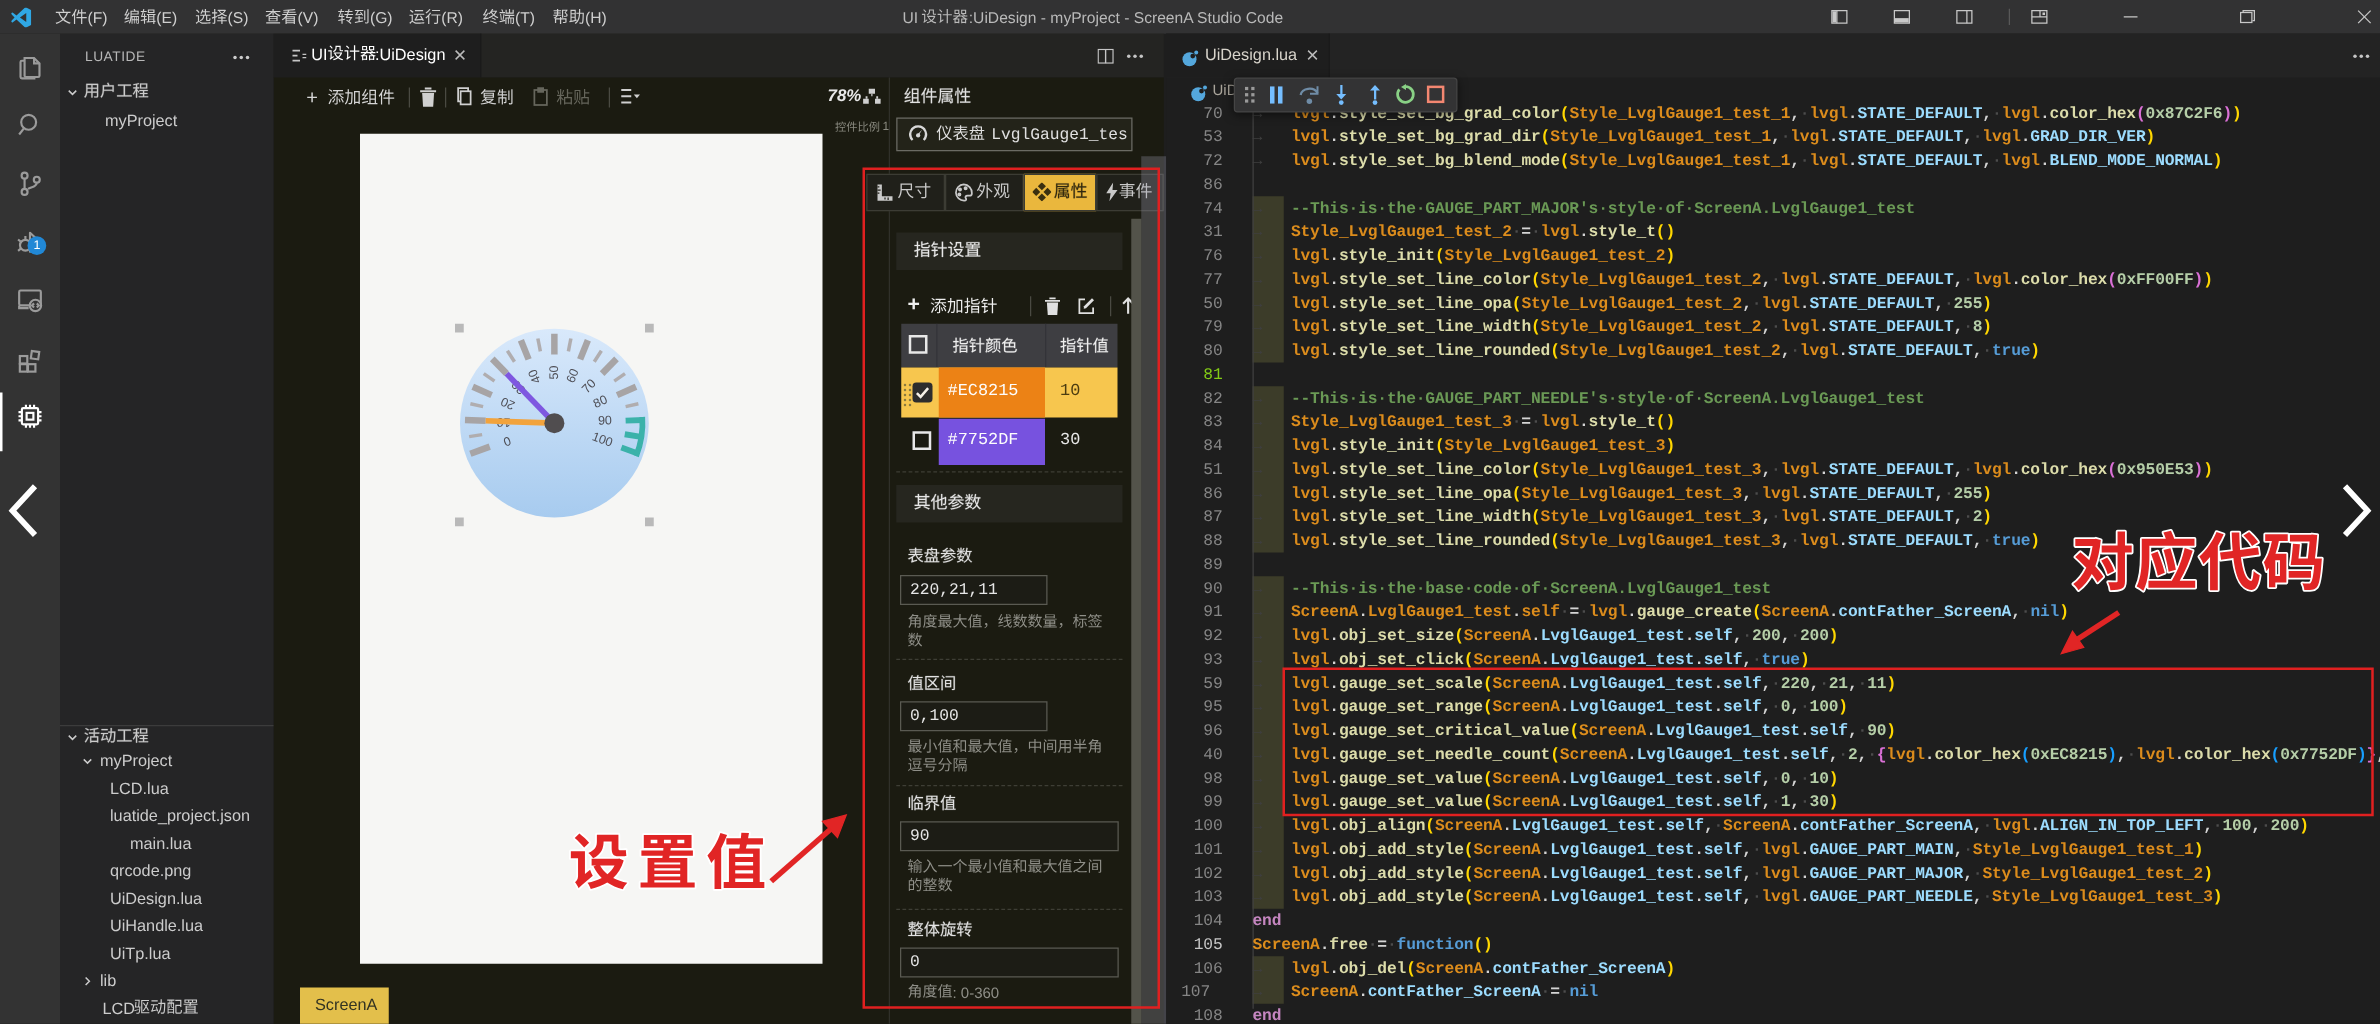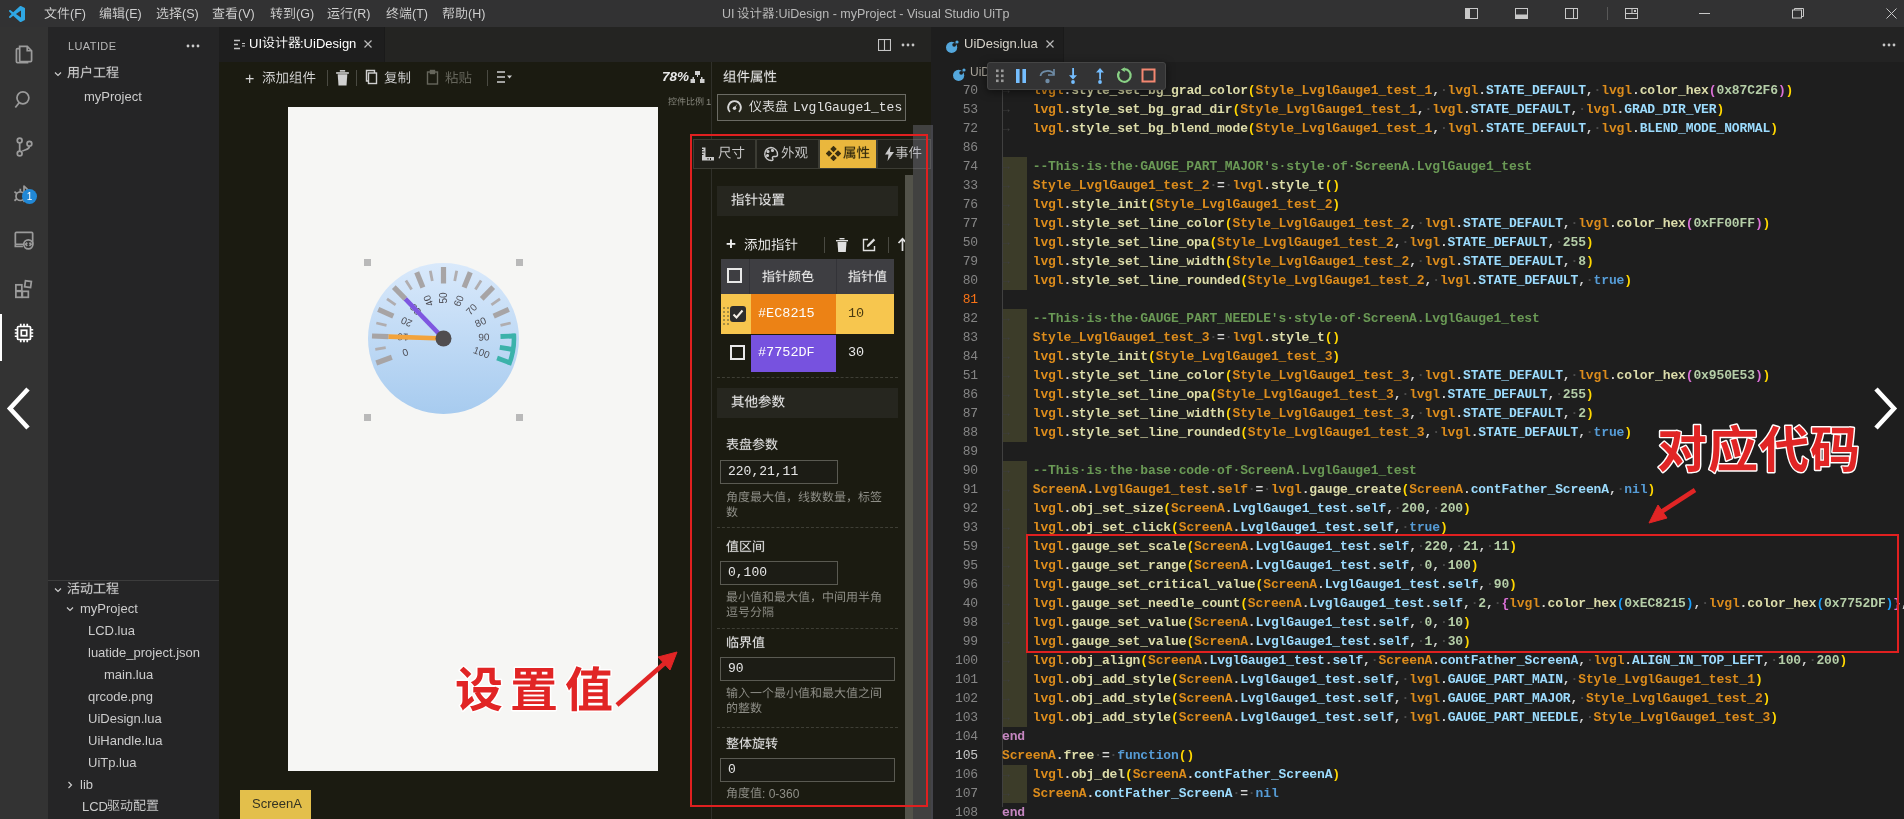--- a/index.html
+++ b/index.html
@@ -163,21 +163,21 @@
   </svg>
 <div style="position:absolute;left:468px;top:7px;font:normal normal 12.5px 'Liberation Sans';color:#cfcfcf;letter-spacing:0;white-space:pre;line-height:15px">(H)</div>
 <div style="position:absolute;left:722px;top:7px;font:normal normal 12.5px 'Liberation Sans';color:#b9b9b9;letter-spacing:0;white-space:pre;line-height:15px">UI</div>
 <svg style="position:absolute;left:737px;top:7px;overflow:visible" width="39.5" height="13.5">
     <g fill="#b9b9b9" transform="translate(0,10.675) scale(0.0125,0.0125)">
       <use href="#g8BBE" x="0"></use>
       <use href="#g8BA1" x="1000"></use>
       <use href="#g5668" x="2000"></use>
     </g>
   </svg>
-<div style="position:absolute;left:775px;top:7px;font:normal normal 12.5px 'Liberation Sans';color:#b9b9b9;letter-spacing:0;white-space:pre;line-height:15px">:UiDesign - myProject - Visual Studio UiTp</div>
+<div style="position:absolute;left:775px;top:7px;font:normal normal 12.5px 'Liberation Sans';color:#b9b9b9;letter-spacing:0;white-space:pre;line-height:15px">:UiDesign - myProject - ScreenA Studio Code</div>
 <svg style="position:absolute;left:1464px;top:6px" width="15" height="15" viewBox="0 0 15 15" fill="none" stroke="#c8c8c8" stroke-width="1">
     <rect x="1.5" y="2.5" width="12" height="10"></rect>
     <line x1="5.5" y1="2.5" x2="5.5" y2="12.5"></line>
     <rect x="2" y="3" width="3" height="9" fill="#c8c8c8" stroke="none"></rect>
   </svg>
 <svg style="position:absolute;left:1514px;top:6px" width="15" height="15" viewBox="0 0 15 15" fill="none" stroke="#c8c8c8" stroke-width="1">
     <rect x="1.5" y="2.5" width="12" height="10"></rect>
     <rect x="2" y="8.5" width="11" height="3.5" fill="#c8c8c8" stroke="none"></rect>
   </svg>
 <svg style="position:absolute;left:1564px;top:6px" width="15" height="15" viewBox="0 0 15 15" fill="none" stroke="#c8c8c8" stroke-width="1">
@@ -770,33 +770,33 @@
 <div style="position:absolute;left:1002px;top:81px;width:1px;height:726px;background:#404040"></div>
 <div style="position:absolute;left:935px;top:81px;width:43px;text-align:right;font:bold 13px 'Liberation Mono';letter-spacing:-0.12px;line-height:19px;white-space:pre;color:#858585;font-weight:normal">70</div>
 <div style="position:absolute;left:1002px;top:81px;font:bold 13px 'Liberation Mono';letter-spacing:-0.12px;line-height:19px;white-space:pre"><span style="color:#3f3f3f">→</span>   <span style="color:#dc8c1c">lvgl</span><span style="color:#d4d4d4">.</span><span style="color:#dcdcaa">style_set_bg_grad_color</span><span style="color:#ffd700">(</span><span style="color:#dc8c1c">Style_LvglGauge1_test_1</span><span style="color:#d4d4d4">,</span><span style="color:#4c4c4c">·</span><span style="color:#dc8c1c">lvgl</span><span style="color:#d4d4d4">.</span><span style="color:#9cdcfe">STATE_DEFAULT</span><span style="color:#d4d4d4">,</span><span style="color:#4c4c4c">·</span><span style="color:#dc8c1c">lvgl</span><span style="color:#d4d4d4">.</span><span style="color:#dcdcaa">color_hex</span><span style="color:#da70d6">(</span><span style="color:#b5cea8">0x87C2F6</span><span style="color:#da70d6">)</span><span style="color:#ffd700">)</span></div>
 <div style="position:absolute;left:935px;top:100px;width:43px;text-align:right;font:bold 13px 'Liberation Mono';letter-spacing:-0.12px;line-height:19px;white-space:pre;color:#858585;font-weight:normal">53</div>
 <div style="position:absolute;left:1002px;top:100px;font:bold 13px 'Liberation Mono';letter-spacing:-0.12px;line-height:19px;white-space:pre"><span style="color:#3f3f3f">→</span>   <span style="color:#dc8c1c">lvgl</span><span style="color:#d4d4d4">.</span><span style="color:#dcdcaa">style_set_bg_grad_dir</span><span style="color:#ffd700">(</span><span style="color:#dc8c1c">Style_LvglGauge1_test_1</span><span style="color:#d4d4d4">,</span><span style="color:#4c4c4c">·</span><span style="color:#dc8c1c">lvgl</span><span style="color:#d4d4d4">.</span><span style="color:#9cdcfe">STATE_DEFAULT</span><span style="color:#d4d4d4">,</span><span style="color:#4c4c4c">·</span><span style="color:#dc8c1c">lvgl</span><span style="color:#d4d4d4">.</span><span style="color:#9cdcfe">GRAD_DIR_VER</span><span style="color:#ffd700">)</span></div>
 <div style="position:absolute;left:935px;top:119px;width:43px;text-align:right;font:bold 13px 'Liberation Mono';letter-spacing:-0.12px;line-height:19px;white-space:pre;color:#858585;font-weight:normal">72</div>
 <div style="position:absolute;left:1002px;top:119px;font:bold 13px 'Liberation Mono';letter-spacing:-0.12px;line-height:19px;white-space:pre"><span style="color:#3f3f3f">→</span>   <span style="color:#dc8c1c">lvgl</span><span style="color:#d4d4d4">.</span><span style="color:#dcdcaa">style_set_bg_blend_mode</span><span style="color:#ffd700">(</span><span style="color:#dc8c1c">Style_LvglGauge1_test_1</span><span style="color:#d4d4d4">,</span><span style="color:#4c4c4c">·</span><span style="color:#dc8c1c">lvgl</span><span style="color:#d4d4d4">.</span><span style="color:#9cdcfe">STATE_DEFAULT</span><span style="color:#d4d4d4">,</span><span style="color:#4c4c4c">·</span><span style="color:#dc8c1c">lvgl</span><span style="color:#d4d4d4">.</span><span style="color:#9cdcfe">BLEND_MODE_NORMAL</span><span style="color:#ffd700">)</span></div>
 <div style="position:absolute;left:935px;top:138px;width:43px;text-align:right;font:bold 13px 'Liberation Mono';letter-spacing:-0.12px;line-height:19px;white-space:pre;color:#858585;font-weight:normal">86</div>
 <div style="position:absolute;left:935px;top:157px;width:43px;text-align:right;font:bold 13px 'Liberation Mono';letter-spacing:-0.12px;line-height:19px;white-space:pre;color:#858585;font-weight:normal">74</div>
 <div style="position:absolute;left:1002px;top:157px;font:bold 13px 'Liberation Mono';letter-spacing:-0.12px;line-height:19px;white-space:pre"><span style="color:#3f3f3f">→</span>   <span style="color:#6a9955">--This·is·the·GAUGE_PART_MAJOR's·style·of·ScreenA.LvglGauge1_test</span></div>
-<div style="position:absolute;left:935px;top:176px;width:43px;text-align:right;font:bold 13px 'Liberation Mono';letter-spacing:-0.12px;line-height:19px;white-space:pre;color:#858585;font-weight:normal">33</div>
+<div style="position:absolute;left:935px;top:176px;width:43px;text-align:right;font:bold 13px 'Liberation Mono';letter-spacing:-0.12px;line-height:19px;white-space:pre;color:#858585;font-weight:normal">31</div>
 <div style="position:absolute;left:1002px;top:176px;font:bold 13px 'Liberation Mono';letter-spacing:-0.12px;line-height:19px;white-space:pre"><span style="color:#3f3f3f">→</span>   <span style="color:#dc8c1c">Style_LvglGauge1_test_2</span><span style="color:#4c4c4c">·</span><span style="color:#d4d4d4">=</span><span style="color:#4c4c4c">·</span><span style="color:#dc8c1c">lvgl</span><span style="color:#d4d4d4">.</span><span style="color:#dcdcaa">style_t</span><span style="color:#ffd700">()</span></div>
 <div style="position:absolute;left:935px;top:195px;width:43px;text-align:right;font:bold 13px 'Liberation Mono';letter-spacing:-0.12px;line-height:19px;white-space:pre;color:#858585;font-weight:normal">76</div>
 <div style="position:absolute;left:1002px;top:195px;font:bold 13px 'Liberation Mono';letter-spacing:-0.12px;line-height:19px;white-space:pre"><span style="color:#3f3f3f">→</span>   <span style="color:#dc8c1c">lvgl</span><span style="color:#d4d4d4">.</span><span style="color:#dcdcaa">style_init</span><span style="color:#ffd700">(</span><span style="color:#dc8c1c">Style_LvglGauge1_test_2</span><span style="color:#ffd700">)</span></div>
 <div style="position:absolute;left:935px;top:214px;width:43px;text-align:right;font:bold 13px 'Liberation Mono';letter-spacing:-0.12px;line-height:19px;white-space:pre;color:#858585;font-weight:normal">77</div>
 <div style="position:absolute;left:1002px;top:214px;font:bold 13px 'Liberation Mono';letter-spacing:-0.12px;line-height:19px;white-space:pre"><span style="color:#3f3f3f">→</span>   <span style="color:#dc8c1c">lvgl</span><span style="color:#d4d4d4">.</span><span style="color:#dcdcaa">style_set_line_color</span><span style="color:#ffd700">(</span><span style="color:#dc8c1c">Style_LvglGauge1_test_2</span><span style="color:#d4d4d4">,</span><span style="color:#4c4c4c">·</span><span style="color:#dc8c1c">lvgl</span><span style="color:#d4d4d4">.</span><span style="color:#9cdcfe">STATE_DEFAULT</span><span style="color:#d4d4d4">,</span><span style="color:#4c4c4c">·</span><span style="color:#dc8c1c">lvgl</span><span style="color:#d4d4d4">.</span><span style="color:#dcdcaa">color_hex</span><span style="color:#da70d6">(</span><span style="color:#b5cea8">0xFF00FF</span><span style="color:#da70d6">)</span><span style="color:#ffd700">)</span></div>
 <div style="position:absolute;left:935px;top:233px;width:43px;text-align:right;font:bold 13px 'Liberation Mono';letter-spacing:-0.12px;line-height:19px;white-space:pre;color:#858585;font-weight:normal">50</div>
 <div style="position:absolute;left:1002px;top:233px;font:bold 13px 'Liberation Mono';letter-spacing:-0.12px;line-height:19px;white-space:pre"><span style="color:#3f3f3f">→</span>   <span style="color:#dc8c1c">lvgl</span><span style="color:#d4d4d4">.</span><span style="color:#dcdcaa">style_set_line_opa</span><span style="color:#ffd700">(</span><span style="color:#dc8c1c">Style_LvglGauge1_test_2</span><span style="color:#d4d4d4">,</span><span style="color:#4c4c4c">·</span><span style="color:#dc8c1c">lvgl</span><span style="color:#d4d4d4">.</span><span style="color:#9cdcfe">STATE_DEFAULT</span><span style="color:#d4d4d4">,</span><span style="color:#4c4c4c">·</span><span style="color:#b5cea8">255</span><span style="color:#ffd700">)</span></div>
 <div style="position:absolute;left:935px;top:252px;width:43px;text-align:right;font:bold 13px 'Liberation Mono';letter-spacing:-0.12px;line-height:19px;white-space:pre;color:#858585;font-weight:normal">79</div>
 <div style="position:absolute;left:1002px;top:252px;font:bold 13px 'Liberation Mono';letter-spacing:-0.12px;line-height:19px;white-space:pre"><span style="color:#3f3f3f">→</span>   <span style="color:#dc8c1c">lvgl</span><span style="color:#d4d4d4">.</span><span style="color:#dcdcaa">style_set_line_width</span><span style="color:#ffd700">(</span><span style="color:#dc8c1c">Style_LvglGauge1_test_2</span><span style="color:#d4d4d4">,</span><span style="color:#4c4c4c">·</span><span style="color:#dc8c1c">lvgl</span><span style="color:#d4d4d4">.</span><span style="color:#9cdcfe">STATE_DEFAULT</span><span style="color:#d4d4d4">,</span><span style="color:#4c4c4c">·</span><span style="color:#b5cea8">8</span><span style="color:#ffd700">)</span></div>
 <div style="position:absolute;left:935px;top:271px;width:43px;text-align:right;font:bold 13px 'Liberation Mono';letter-spacing:-0.12px;line-height:19px;white-space:pre;color:#858585;font-weight:normal">80</div>
 <div style="position:absolute;left:1002px;top:271px;font:bold 13px 'Liberation Mono';letter-spacing:-0.12px;line-height:19px;white-space:pre"><span style="color:#3f3f3f">→</span>   <span style="color:#dc8c1c">lvgl</span><span style="color:#d4d4d4">.</span><span style="color:#dcdcaa">style_set_line_rounded</span><span style="color:#ffd700">(</span><span style="color:#dc8c1c">Style_LvglGauge1_test_2</span><span style="color:#d4d4d4">,</span><span style="color:#4c4c4c">·</span><span style="color:#dc8c1c">lvgl</span><span style="color:#d4d4d4">.</span><span style="color:#9cdcfe">STATE_DEFAULT</span><span style="color:#d4d4d4">,</span><span style="color:#4c4c4c">·</span><span style="color:#569cd6">true</span><span style="color:#ffd700">)</span></div>
-<div style="position:absolute;left:935px;top:290px;width:43px;text-align:right;font:bold 13px 'Liberation Mono';letter-spacing:-0.12px;line-height:19px;white-space:pre;color:#f97316;font-weight:normal">81</div>
+<div style="position:absolute;left:935px;top:290px;width:43px;text-align:right;font:bold 13px 'Liberation Mono';letter-spacing:-0.12px;line-height:19px;white-space:pre;color:#84cc16;font-weight:normal">81</div>
 <div style="position:absolute;left:935px;top:309px;width:43px;text-align:right;font:bold 13px 'Liberation Mono';letter-spacing:-0.12px;line-height:19px;white-space:pre;color:#858585;font-weight:normal">82</div>
 <div style="position:absolute;left:1002px;top:309px;font:bold 13px 'Liberation Mono';letter-spacing:-0.12px;line-height:19px;white-space:pre"><span style="color:#3f3f3f">→</span>   <span style="color:#6a9955">--This·is·the·GAUGE_PART_NEEDLE's·style·of·ScreenA.LvglGauge1_test</span></div>
 <div style="position:absolute;left:935px;top:328px;width:43px;text-align:right;font:bold 13px 'Liberation Mono';letter-spacing:-0.12px;line-height:19px;white-space:pre;color:#858585;font-weight:normal">83</div>
 <div style="position:absolute;left:1002px;top:328px;font:bold 13px 'Liberation Mono';letter-spacing:-0.12px;line-height:19px;white-space:pre"><span style="color:#3f3f3f">→</span>   <span style="color:#dc8c1c">Style_LvglGauge1_test_3</span><span style="color:#4c4c4c">·</span><span style="color:#d4d4d4">=</span><span style="color:#4c4c4c">·</span><span style="color:#dc8c1c">lvgl</span><span style="color:#d4d4d4">.</span><span style="color:#dcdcaa">style_t</span><span style="color:#ffd700">()</span></div>
 <div style="position:absolute;left:935px;top:347px;width:43px;text-align:right;font:bold 13px 'Liberation Mono';letter-spacing:-0.12px;line-height:19px;white-space:pre;color:#858585;font-weight:normal">84</div>
 <div style="position:absolute;left:1002px;top:347px;font:bold 13px 'Liberation Mono';letter-spacing:-0.12px;line-height:19px;white-space:pre"><span style="color:#3f3f3f">→</span>   <span style="color:#dc8c1c">lvgl</span><span style="color:#d4d4d4">.</span><span style="color:#dcdcaa">style_init</span><span style="color:#ffd700">(</span><span style="color:#dc8c1c">Style_LvglGauge1_test_3</span><span style="color:#ffd700">)</span></div>
 <div style="position:absolute;left:935px;top:366px;width:43px;text-align:right;font:bold 13px 'Liberation Mono';letter-spacing:-0.12px;line-height:19px;white-space:pre;color:#858585;font-weight:normal">51</div>
 <div style="position:absolute;left:1002px;top:366px;font:bold 13px 'Liberation Mono';letter-spacing:-0.12px;line-height:19px;white-space:pre"><span style="color:#3f3f3f">→</span>   <span style="color:#dc8c1c">lvgl</span><span style="color:#d4d4d4">.</span><span style="color:#dcdcaa">style_set_line_color</span><span style="color:#ffd700">(</span><span style="color:#dc8c1c">Style_LvglGauge1_test_3</span><span style="color:#d4d4d4">,</span><span style="color:#4c4c4c">·</span><span style="color:#dc8c1c">lvgl</span><span style="color:#d4d4d4">.</span><span style="color:#9cdcfe">STATE_DEFAULT</span><span style="color:#d4d4d4">,</span><span style="color:#4c4c4c">·</span><span style="color:#dc8c1c">lvgl</span><span style="color:#d4d4d4">.</span><span style="color:#dcdcaa">color_hex</span><span style="color:#da70d6">(</span><span style="color:#b5cea8">0x950E53</span><span style="color:#da70d6">)</span><span style="color:#ffd700">)</span></div>
 <div style="position:absolute;left:935px;top:385px;width:43px;text-align:right;font:bold 13px 'Liberation Mono';letter-spacing:-0.12px;line-height:19px;white-space:pre;color:#858585;font-weight:normal">86</div>
 <div style="position:absolute;left:1002px;top:385px;font:bold 13px 'Liberation Mono';letter-spacing:-0.12px;line-height:19px;white-space:pre"><span style="color:#3f3f3f">→</span>   <span style="color:#dc8c1c">lvgl</span><span style="color:#d4d4d4">.</span><span style="color:#dcdcaa">style_set_line_opa</span><span style="color:#ffd700">(</span><span style="color:#dc8c1c">Style_LvglGauge1_test_3</span><span style="color:#d4d4d4">,</span><span style="color:#4c4c4c">·</span><span style="color:#dc8c1c">lvgl</span><span style="color:#d4d4d4">.</span><span style="color:#9cdcfe">STATE_DEFAULT</span><span style="color:#d4d4d4">,</span><span style="color:#4c4c4c">·</span><span style="color:#b5cea8">255</span><span style="color:#ffd700">)</span></div>
@@ -832,21 +832,21 @@
 <div style="position:absolute;left:935px;top:689px;width:43px;text-align:right;font:bold 13px 'Liberation Mono';letter-spacing:-0.12px;line-height:19px;white-space:pre;color:#858585;font-weight:normal">102</div>
 <div style="position:absolute;left:1002px;top:689px;font:bold 13px 'Liberation Mono';letter-spacing:-0.12px;line-height:19px;white-space:pre"><span style="color:#3f3f3f">→</span>   <span style="color:#dc8c1c">lvgl</span><span style="color:#d4d4d4">.</span><span style="color:#dcdcaa">obj_add_style</span><span style="color:#ffd700">(</span><span style="color:#dc8c1c">ScreenA</span><span style="color:#d4d4d4">.</span><span style="color:#9cdcfe">LvglGauge1_test</span><span style="color:#d4d4d4">.</span><span style="color:#9cdcfe">self</span><span style="color:#d4d4d4">,</span><span style="color:#4c4c4c">·</span><span style="color:#dc8c1c">lvgl</span><span style="color:#d4d4d4">.</span><span style="color:#9cdcfe">GAUGE_PART_MAJOR</span><span style="color:#d4d4d4">,</span><span style="color:#4c4c4c">·</span><span style="color:#dc8c1c">Style_LvglGauge1_test_2</span><span style="color:#ffd700">)</span></div>
 <div style="position:absolute;left:935px;top:708px;width:43px;text-align:right;font:bold 13px 'Liberation Mono';letter-spacing:-0.12px;line-height:19px;white-space:pre;color:#858585;font-weight:normal">103</div>
 <div style="position:absolute;left:1002px;top:708px;font:bold 13px 'Liberation Mono';letter-spacing:-0.12px;line-height:19px;white-space:pre"><span style="color:#3f3f3f">→</span>   <span style="color:#dc8c1c">lvgl</span><span style="color:#d4d4d4">.</span><span style="color:#dcdcaa">obj_add_style</span><span style="color:#ffd700">(</span><span style="color:#dc8c1c">ScreenA</span><span style="color:#d4d4d4">.</span><span style="color:#9cdcfe">LvglGauge1_test</span><span style="color:#d4d4d4">.</span><span style="color:#9cdcfe">self</span><span style="color:#d4d4d4">,</span><span style="color:#4c4c4c">·</span><span style="color:#dc8c1c">lvgl</span><span style="color:#d4d4d4">.</span><span style="color:#9cdcfe">GAUGE_PART_NEEDLE</span><span style="color:#d4d4d4">,</span><span style="color:#4c4c4c">·</span><span style="color:#dc8c1c">Style_LvglGauge1_test_3</span><span style="color:#ffd700">)</span></div>
 <div style="position:absolute;left:935px;top:727px;width:43px;text-align:right;font:bold 13px 'Liberation Mono';letter-spacing:-0.12px;line-height:19px;white-space:pre;color:#858585;font-weight:normal">104</div>
 <div style="position:absolute;left:1002px;top:727px;font:bold 13px 'Liberation Mono';letter-spacing:-0.12px;line-height:19px;white-space:pre"><span style="color:#c586c0">end</span></div>
 <div style="position:absolute;left:935px;top:746px;width:43px;text-align:right;font:bold 13px 'Liberation Mono';letter-spacing:-0.12px;line-height:19px;white-space:pre;color:#c6c6c6;font-weight:normal">105</div>
 <div style="position:absolute;left:1002px;top:746px;font:bold 13px 'Liberation Mono';letter-spacing:-0.12px;line-height:19px;white-space:pre"><span style="color:#dc8c1c">ScreenA</span><span style="color:#d4d4d4">.</span><span style="color:#dcdcaa">free</span><span style="color:#4c4c4c">·</span><span style="color:#d4d4d4">=</span><span style="color:#4c4c4c">·</span><span style="color:#569cd6">function</span><span style="color:#ffd700">()</span></div>
 <div style="position:absolute;left:935px;top:765px;width:43px;text-align:right;font:bold 13px 'Liberation Mono';letter-spacing:-0.12px;line-height:19px;white-space:pre;color:#858585;font-weight:normal">106</div>
 <div style="position:absolute;left:1002px;top:765px;font:bold 13px 'Liberation Mono';letter-spacing:-0.12px;line-height:19px;white-space:pre"><span style="color:#3f3f3f">→</span>   <span style="color:#dc8c1c">lvgl</span><span style="color:#d4d4d4">.</span><span style="color:#dcdcaa">obj_del</span><span style="color:#ffd700">(</span><span style="color:#dc8c1c">ScreenA</span><span style="color:#d4d4d4">.</span><span style="color:#9cdcfe">contFather_ScreenA</span><span style="color:#ffd700">)</span></div>
-<div style="position:absolute;left:935px;top:784px;width:43px;text-align:right;font:bold 13px 'Liberation Mono';letter-spacing:-0.12px;line-height:19px;white-space:pre;color:#858585;font-weight:normal">107</div>
+<div style="position:absolute;left:935px;top:784px;width:43px;text-align:center;font:bold 13px 'Liberation Mono';letter-spacing:-0.12px;line-height:19px;white-space:pre;color:#858585;font-weight:normal">107</div>
 <div style="position:absolute;left:1002px;top:784px;font:bold 13px 'Liberation Mono';letter-spacing:-0.12px;line-height:19px;white-space:pre"><span style="color:#3f3f3f">→</span>   <span style="color:#dc8c1c">ScreenA</span><span style="color:#d4d4d4">.</span><span style="color:#9cdcfe">contFather_ScreenA</span><span style="color:#4c4c4c">·</span><span style="color:#d4d4d4">=</span><span style="color:#4c4c4c">·</span><span style="color:#569cd6">nil</span></div>
 <div style="position:absolute;left:935px;top:803px;width:43px;text-align:right;font:bold 13px 'Liberation Mono';letter-spacing:-0.12px;line-height:19px;white-space:pre;color:#858585;font-weight:normal">108</div>
 <div style="position:absolute;left:1002px;top:803px;font:bold 13px 'Liberation Mono';letter-spacing:-0.12px;line-height:19px;white-space:pre"><span style="color:#c586c0">end</span></div>
 <div style="position:absolute;left:987px;top:62px;width:179px;height:28px;background:#333334;border:1px solid #454545;border-radius:3px;box-shadow:0 2px 8px rgba(0,0,0,0.5);box-sizing:border-box"></div>
 <svg style="position:absolute;left:996px;top:69px" width="9" height="14">
     <rect x="0" y="0.5" width="2.6" height="2.6" fill="#9a9a9a"></rect>
     <rect x="5" y="0.5" width="2.6" height="2.6" fill="#9a9a9a"></rect>
     <rect x="0" y="5.5" width="2.6" height="2.6" fill="#9a9a9a"></rect>
     <rect x="5" y="5.5" width="2.6" height="2.6" fill="#9a9a9a"></rect>
     <rect x="0" y="10.5" width="2.6" height="2.6" fill="#9a9a9a"></rect>

